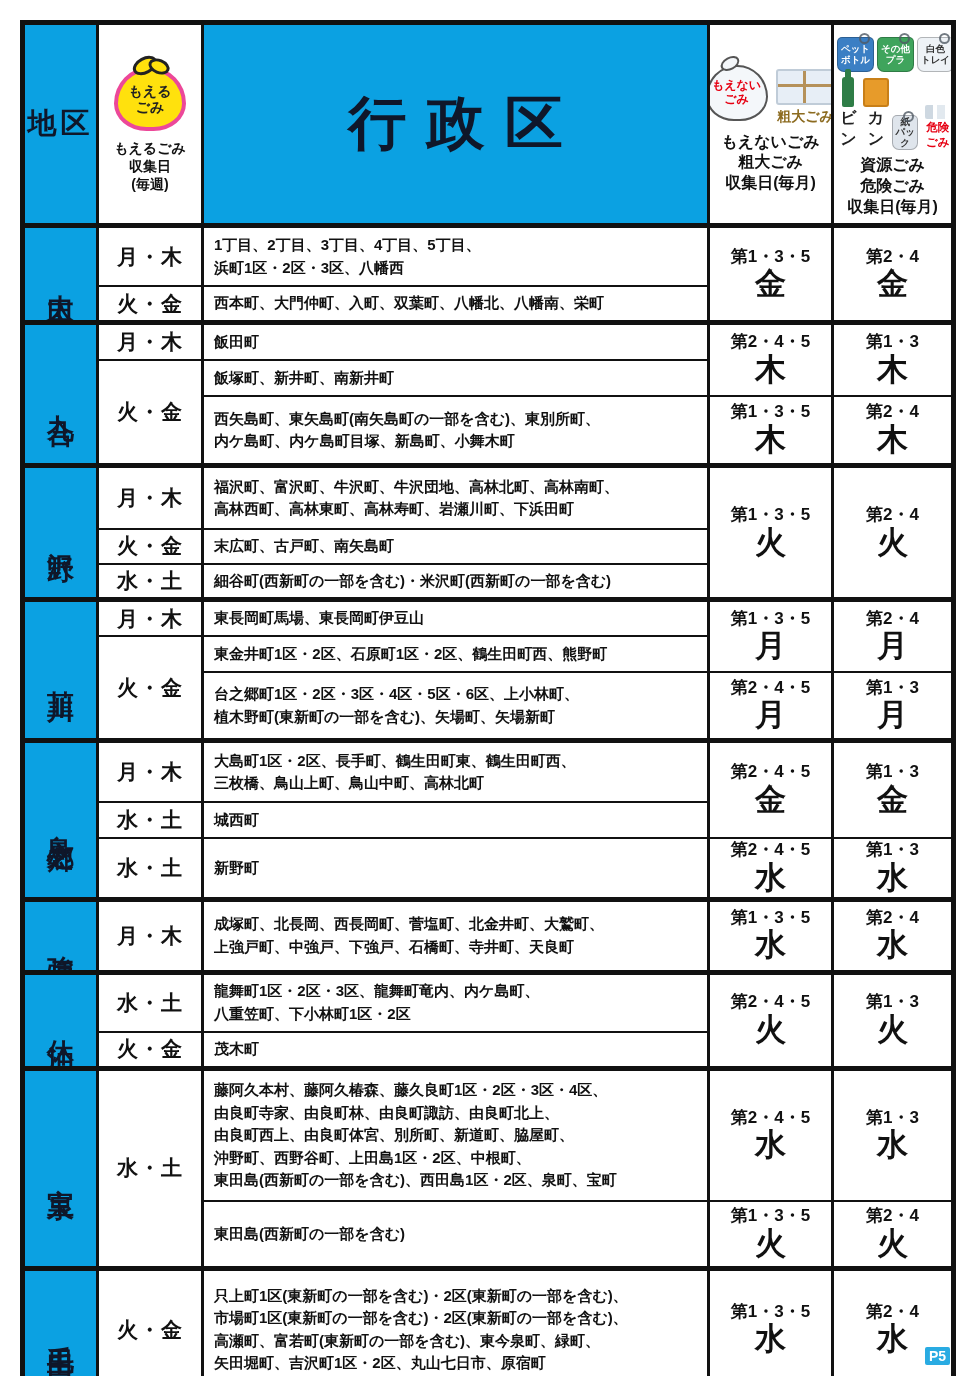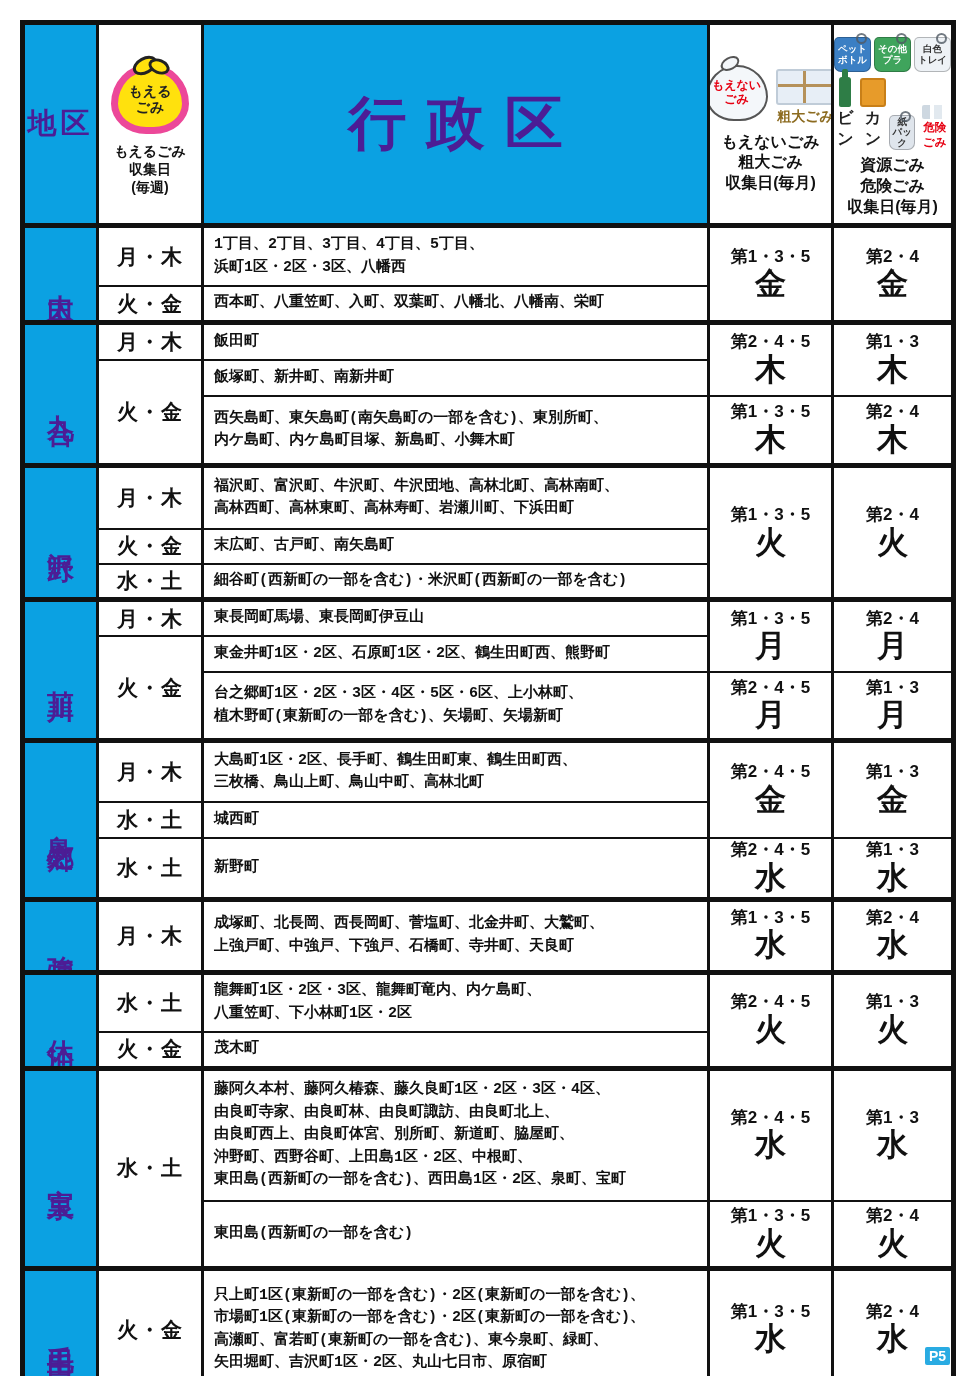--- a/index.html
+++ b/index.html
@@ -15,49 +15,49 @@
   col.c-dist{width:75px;}
   col.c-week{width:105px;}
   col.c-areas{width:506px;}
   col.c-nb{width:124px;}
   col.c-rc{width:121px;}
   th,td{
     border:solid #111;border-width:2px 3px;
     padding:0;vertical-align:middle;overflow:hidden;
   }
   tr.gs>th,tr.gs>td{border-top-width:5px;}
-  .blue{background:#0ba1e2;color:#4c1d95;}
+  .blue{background:#0ba1e2;color:#0f172a;}
   .pre{white-space:pre-line;}
   
   .dist-h{font-size:29px;font-weight:bold;text-align:center;letter-spacing:4px;}
   .title-cell{font-size:58px;font-weight:bold;text-align:center;letter-spacing:.35em;text-indent:.35em;}
   .hdr-box{display:flex;flex-direction:column;align-items:center;justify-content:center;gap:8px;padding:6px 2px;}
   .col-label{font-size:16px;font-weight:bold;text-align:center;line-height:1.3;color:#111;}
   .col-label.small{font-size:14px;}
   
   .bag{position:relative;display:flex;align-items:center;justify-content:center;text-align:center;}
-  .bag-yellow{width:64px;height:56px;background:#ffe10d;border:7px solid #ec4899;
+  .bag-yellow{width:64px;height:56px;background:#ffe10d;border:4px solid #ec4899;
     border-radius:50% 50% 46% 46%/58% 58% 44% 44%;margin-top:12px;}
   .bag-yellow .knot{position:absolute;top:-14px;left:14px;width:20px;height:11px;background:#ffe10d;
     border:3px solid #222;border-radius:50%;transform:rotate(-28deg);}
   .bag-yellow .knot2{position:absolute;top:-12px;left:30px;width:16px;height:9px;background:#ffe10d;
     border:3px solid #222;border-radius:50%;transform:rotate(22deg);}
   .bag-label{font-size:14px;font-weight:bold;line-height:1.15;color:#222;white-space:pre-line;}
   .nb-icons{display:flex;align-items:flex-start;justify-content:center;gap:8px;margin-top:10px;}
   .bag-white{width:58px;height:52px;background:#f4f7fa;border:2px solid #555;
     border-radius:50% 50% 46% 46%/58% 58% 44% 44%;}
   .bag-white .knot{position:absolute;top:-10px;left:12px;width:16px;height:9px;background:#f4f7fa;
     border:2px solid #555;border-radius:50%;transform:rotate(-28deg);}
   .bag-label.red{color:#e60012;font-size:12px;}
   .bundle-wrap{display:flex;flex-direction:column;align-items:center;margin-top:4px;}
   .bundle{position:relative;width:56px;height:32px;background:#e7eef6;border:2px solid #c0ccd8;border-radius:3px;}
   .bundle:before{content:"";position:absolute;left:0;top:13px;width:100%;height:3px;background:#b5915a;}
   .bundle:after{content:"";position:absolute;left:25px;top:0;width:3px;height:100%;background:#b5915a;}
   .bundle-label{font-size:14px;font-weight:bold;color:#8c6b20;margin-top:3px;}
-  .rc-icons{display:flex;flex-direction:column;gap:5px;margin-top:6px;}
+  .rc-icons{display:flex;flex-direction:column;gap:5px;margin-top:6px;padding-left:6px;}
   .rc-row{display:flex;align-items:flex-end;justify-content:center;gap:3px;}
   .mini-bag{position:relative;width:35px;height:33px;border-radius:5px 5px 7px 7px;
     display:flex;align-items:center;justify-content:center;text-align:center;
     font-size:9.5px;font-weight:bold;line-height:1.1;white-space:pre-line;border:1px solid rgba(0,0,0,.25);}
   .mini-bag:after{content:"";position:absolute;top:-5px;right:3px;width:7px;height:7px;
     border:2px solid rgba(80,90,100,.8);border-radius:50%;background:transparent;}
   .mb-pet{background:#3b7fc4;color:#fff;}
   .mb-pla{background:#3fa45c;color:#fff;}
   .mb-tray{background:#eef2f6;color:#333;}
   .mb-paper{background:#dfe5ec;color:#333;}
@@ -68,21 +68,21 @@
   .tiny-label{font-size:16px;font-weight:bold;color:#222;}
   .hazard{display:flex;flex-direction:column;align-items:center;gap:1px;}
   .hazard-doodle{width:26px;height:14px;background:
      linear-gradient(90deg,#c9d4de 0 8px,transparent 8px 12px,#dfe7ee 12px 20px,transparent 20px),
      none;border-radius:2px;opacity:.9;}
   .hazard-label{font-size:11.5px;font-weight:bold;color:#e60012;}
   
   .dist{font-size:27px;font-weight:bold;text-align:center;}
   .dist .vert{writing-mode:vertical-rl;text-orientation:upright;letter-spacing:5px;margin:auto;display:inline-block;}
   .week{font-size:21px;font-weight:bold;text-align:center;letter-spacing:1px;font-family:Liberation Mono, monospace;}
-  .areas{font-size:15px;font-weight:bold;text-align:left;padding:5px 10px;line-height:1.5;font-family:Liberation Mono, monospace;}
+  .areas{font-size:15px;font-weight:bold;text-align:left;padding:5px 10px;line-height:1.5;}
   .mon{text-align:center;line-height:1.1;padding:2px 0;}
   .mon .wk{font-size:17px;font-weight:bold;}
   .mon .day{font-size:31px;font-weight:bold;margin-top:1px;}
   .page-badge{
     position:absolute;right:21px;top:1347px;background:#29abe2;color:#fff;
     font-size:14px;font-weight:bold;padding:1px 4px;border-radius:2px;
   }
 </style>
 </head>
 <body>
@@ -175,21 +175,21 @@
       <div class="wk">第1・3・5</div>
           <div class="day">金</div>
     </td>
     <td class="mon" rowspan="2">
       <div class="wk">第2・4</div>
           <div class="day">金</div>
     </td>
   </tr>
   <tr style="height:37px;">
     <td class="week">火・金</td>
-    <td class="areas pre">西本町、八重笠町、入町、双葉町、八幡北、八幡南、栄町</td>
+    <td class="areas pre">西本町、大門仲町、入町、双葉町、八幡北、八幡南、栄町</td>
   </tr>
 
   <tr class="gs" style="height:37px;">
     <td class="blue dist" rowspan="3"><span class="vert">九合</span></td>
     <td class="week">月・木</td>
     <td class="areas pre">飯田町</td>
     <td class="mon" rowspan="2">
       <div class="wk">第2・4・5</div>
           <div class="day">木</div>
     </td>

